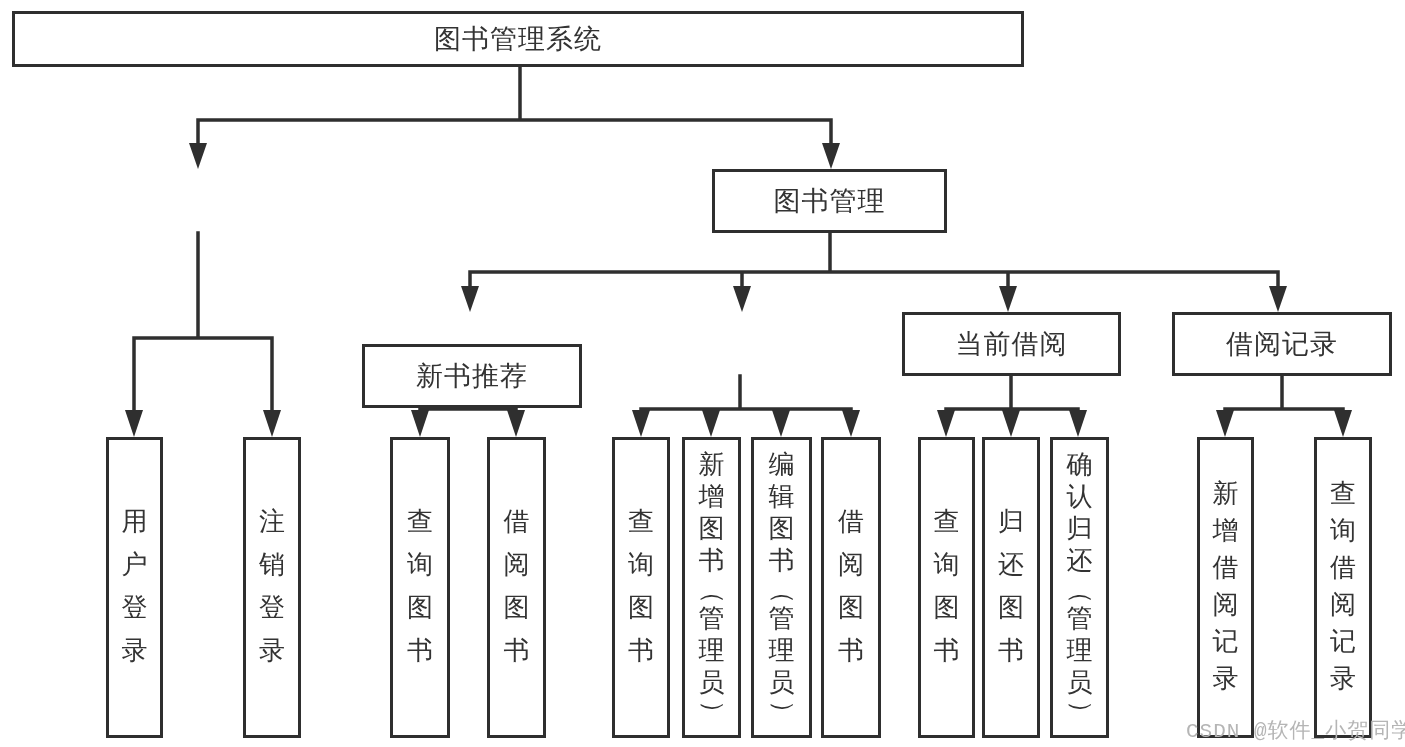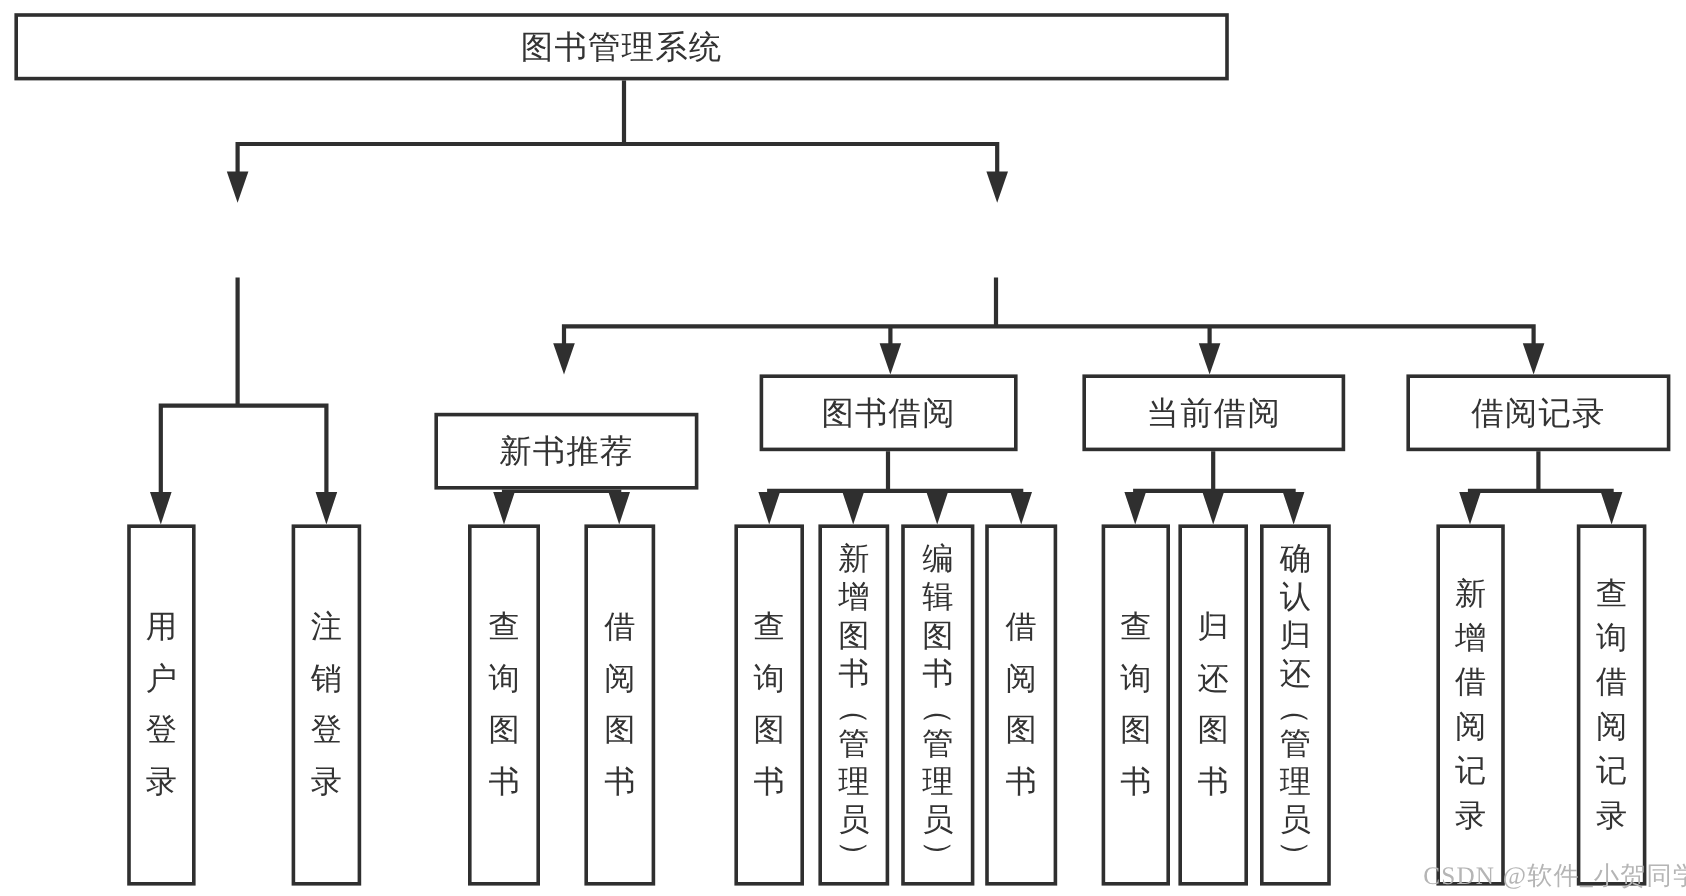--- a/index.html
+++ b/index.html
@@ -1,18 +1,18 @@
 <!DOCTYPE html>
 <html><head>
 <meta charset="utf-8">
 <style>
   html,body{margin:0;padding:0;background:#ffffff;}
   .stage{
     position:relative;width:1405px;height:747px;background:#ffffff;overflow:hidden;
-    font-family:Liberation Serif, serif;color:#333333;
+    font-family:Liberation Mono, monospace;color:#333333;
   }
   .wires{position:absolute;left:0;top:0;z-index:1;}
   .box{
     position:absolute;box-sizing:border-box;background:#ffffff;
     border:3px solid #2f2f2f;display:flex;align-items:center;justify-content:center;
     z-index:2;
   }
   .hbox{font-size:27px;letter-spacing:1px;white-space:nowrap;}
   .vbox{top:437px;height:301px;}
   .vlabel{
@@ -64,26 +64,26 @@
       <polygon points="1069,410 1087,410 1078,437"></polygon>
       <polygon points="1216,410 1234,410 1225,437"></polygon>
       <polygon points="1334,410 1352,410 1343,437"></polygon>
     </g>
   </svg>
 
   <div class="box hbox" style="left:12px;top:11px;width:1012px;height:56px;">
     <span>图书管理系统</span>
   </div>
 
+  <div class="box hbox" style="left:712px;top:169px;width:235px;height:64px;">
+    <span>图书管理</span>
+  </div>
 
   <div class="box hbox" style="left:362px;top:312px;width:220px;height:64px;margin-top:32px;">
     <span>新书推荐</span>
-  </div>
-  <div class="box hbox" style="left:633px;top:312px;width:215px;height:64px;">
-    <span>图书借阅</span>
   </div>
   <div class="box hbox" style="left:902px;top:312px;width:219px;height:64px;">
     <span>当前借阅</span>
   </div>
   <div class="box hbox" style="left:1172px;top:312px;width:220px;height:64px;">
     <span>借阅记录</span>
   </div>
 
   <div class="box vbox g4" style="left:106px;width:57px;">
     <span class="vlabel">

